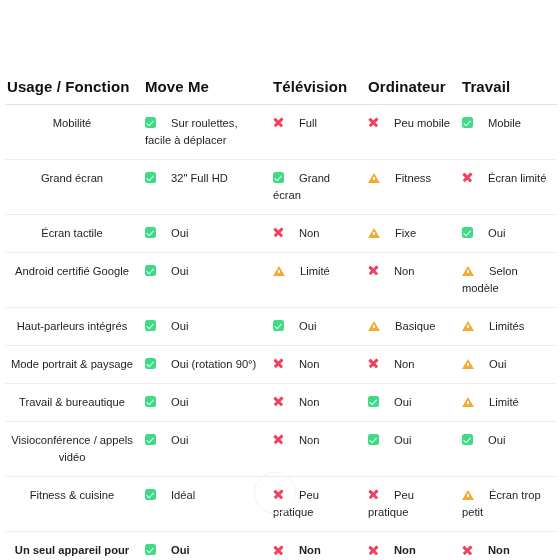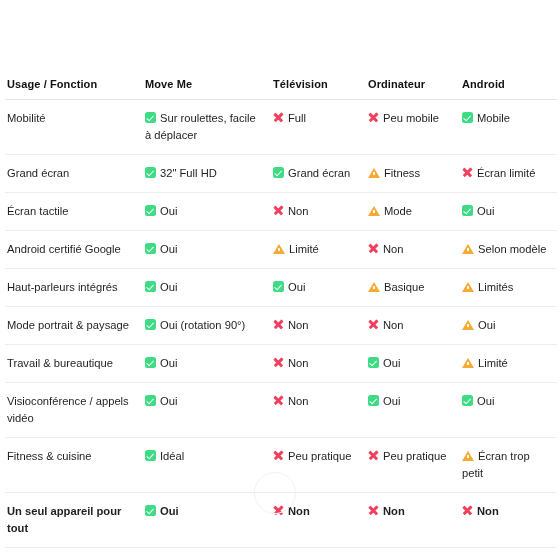--- a/index.html
+++ b/index.html
@@ -39,21 +39,21 @@
   }
 
   table.compare col.c-feature { width: 138px; }
   table.compare col.c-moveme  { width: 128px; }
   table.compare col.c-tv      { width: 95px; }
   table.compare col.c-pc      { width: 94px; }
   table.compare col.c-tablet  { width: 97px; }
 
   table.compare thead th {
     text-align: left;
-    font-size: 11px;
+    font-size: 15px;
     font-weight: bold;
     color: #111111;
     letter-spacing: 0.1px;
     padding: 0 6px 9px 2px;
     border-bottom: 1px solid #e3e3e3;
     vertical-align: bottom;
     white-space: nowrap;
   }
 
   table.compare tbody td {
@@ -65,20 +65,21 @@
     line-height: 1.52;
   }
 
   table.compare tbody tr:last-child td {
     border-bottom: 1px solid #ededed;
     font-weight: bold;
   }
 
   td.feature {
     color: #262626;
+    text-align: center;
   }
 
   .cellwrap {
     display: block;
   }
 
   .ico {
     display: inline-block;
     width: 11px;
     height: 11px;
@@ -144,20 +145,21 @@
     width: 1.4px;
     height: 3.6px;
     background: #ffffff;
     border-radius: 0.5px;
     box-shadow: 0 0 0 0 #ffffff;
   }
 
   .cell-text {
     display: inline;
     white-space: normal;
+    margin-left: 11px;
   }
 
   .watermark-arc {
     position: absolute;
     left: 254px;
     top: 472px;
     width: 42px;
     height: 42px;
     border-radius: 50%;
     border: 1.4px solid #f2f2f3;
@@ -177,21 +179,21 @@
         <col class="c-tv">
         <col class="c-pc">
         <col class="c-tablet">
       </colgroup>
       <thead>
         <tr>
           <th>Usage / Fonction</th>
           <th>Move Me</th>
           <th>Télévision</th>
           <th>Ordinateur</th>
-          <th>Android</th>
+          <th>Travail</th>
         </tr>
       </thead>
       <tbody id="table-body">
           <tr>
             <td class="feature">Mobilité</td>
             <td>
               <span class="cellwrap"><span class="ico check"></span><span class="cell-text">Sur roulettes, facile à déplacer</span></span>
             </td>
             <td>
               <span class="cellwrap"><span class="ico cross"></span><span class="cell-text">Full</span></span>
@@ -220,21 +222,21 @@
           </tr>
           <tr>
             <td class="feature">Écran tactile</td>
             <td>
               <span class="cellwrap"><span class="ico check"></span><span class="cell-text">Oui</span></span>
             </td>
             <td>
               <span class="cellwrap"><span class="ico cross"></span><span class="cell-text">Non</span></span>
             </td>
             <td>
-              <span class="cellwrap"><span class="ico warn"></span><span class="cell-text">Mode</span></span>
+              <span class="cellwrap"><span class="ico warn"></span><span class="cell-text">Fixe</span></span>
             </td>
             <td>
               <span class="cellwrap"><span class="ico check"></span><span class="cell-text">Oui</span></span>
             </td>
           </tr>
           <tr>
             <td class="feature">Android certifié Google</td>
             <td>
               <span class="cellwrap"><span class="ico check"></span><span class="cell-text">Oui</span></span>
             </td>

